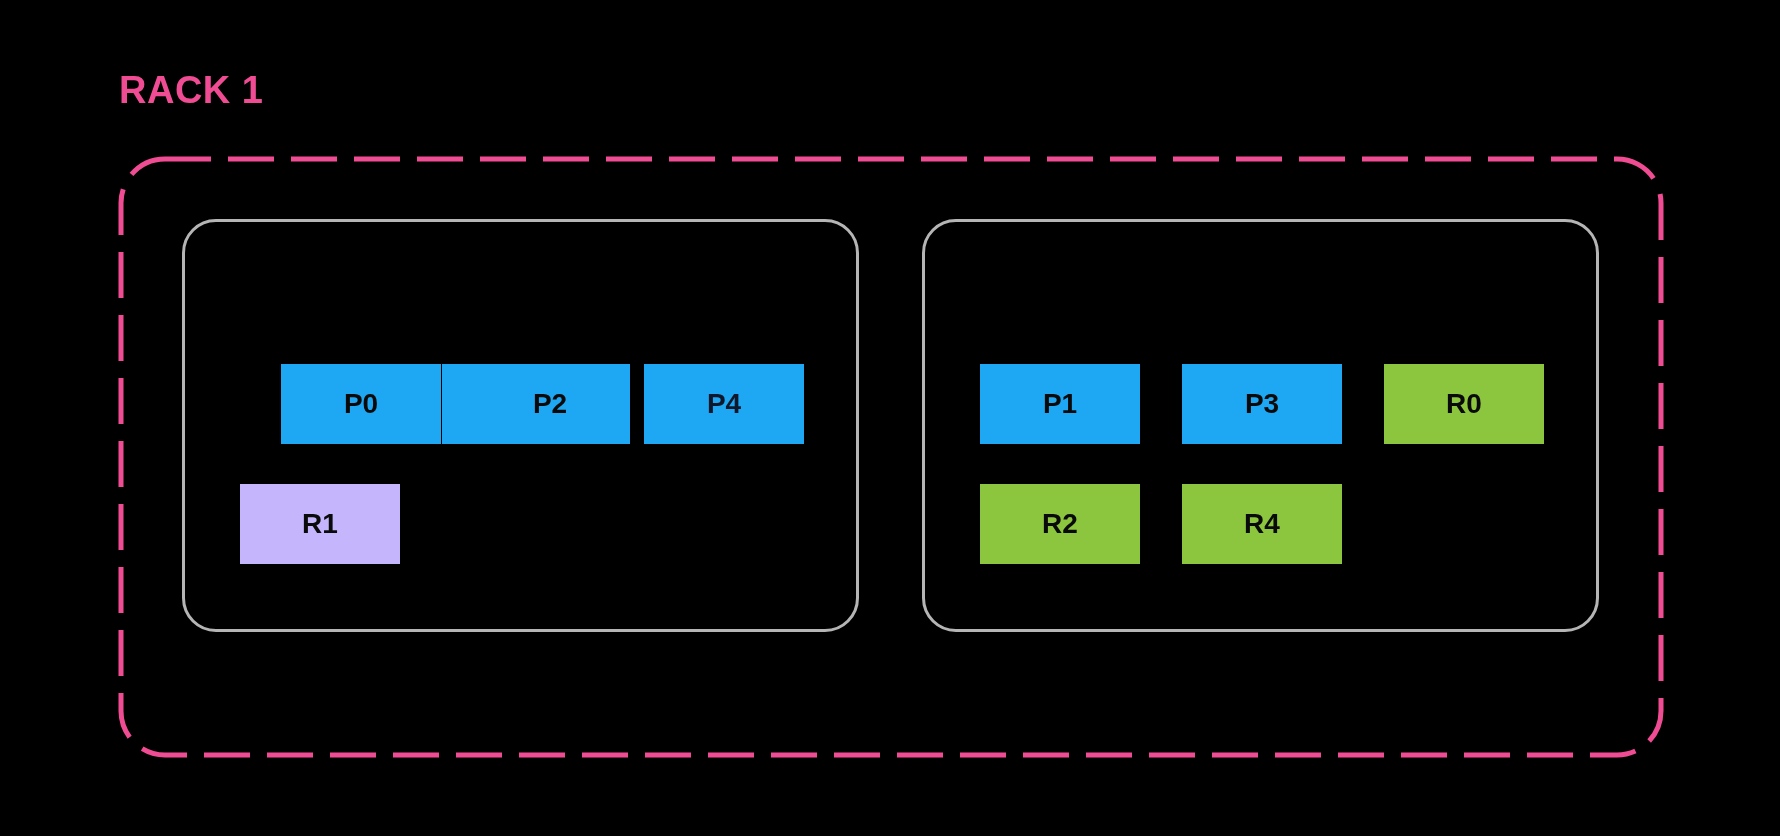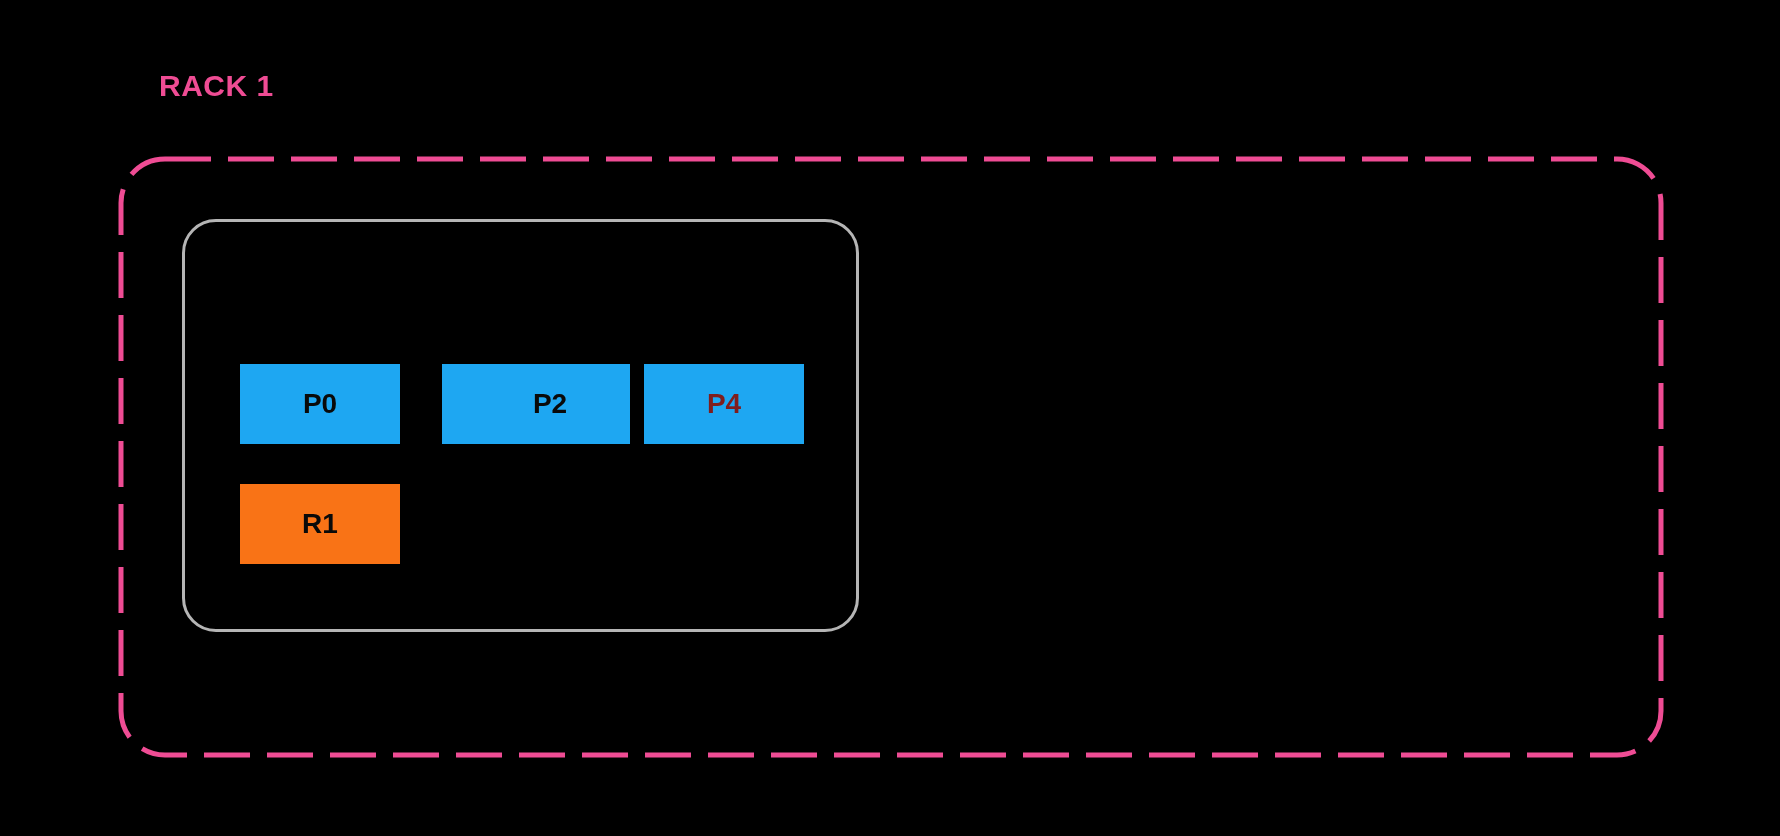--- a/index.html
+++ b/index.html
@@ -12,25 +12,24 @@
     position: relative;
     width: 1780px;
     height: 836px;
     background: #000000;
     overflow: hidden;
   }
   .rack-label {
     position: absolute;
     left: 119px;
     top: 68px;
-    font-size: 30px;
+    font-size: 38px;
     font-weight: 700;
     letter-spacing: 0.5px;
     line-height: 1.2;
-    margin-left: 40px;
   }
   .rack-boundary {
     position: absolute;
     left: 118px;
     top: 156px;
   }
   .node {
     position: absolute;
     top: 219px;
     width: 677px;
@@ -68,22 +67,32 @@
 <div id="canvas" style="background: rgb(0, 0, 0);">
 
   <div class="rack-label" style="color: rgb(239, 76, 148);">RACK 1</div>
 
   <svg class="rack-boundary" width="1546" height="602">
     <rect id="boundary-rect" x="3" y="3" width="1540" height="596" rx="44" fill="none" stroke-width="5" stroke-dasharray="46 17" stroke="#EF4C94"></rect>
   </svg>
 
   <div class="node left" style="border-color: rgb(181, 181, 181);">
     <div class="slots">
-        <div class="slot" style="background: rgb(30, 167, 242); color: rgb(10, 10, 10);">P0</div>
+        <div class="slot" style="background: rgb(30, 167, 242); color: rgb(10, 10, 10); margin-left: 41px;">P0</div>
         <div class="slot" style="background: rgb(30, 167, 242); color: rgb(10, 10, 10); padding-left: 28px;">P2</div>
-        <div class="slot" style="background: rgb(30, 167, 242); color: #7f1d1d;">P4</div>
-        <div class="slot" style="background: #f97316; color: rgb(10, 10, 10);">R1</div>
+        <div class="slot" style="background: rgb(30, 167, 242); color: #0f172a;">P4</div>
+        <div class="slot" style="background: #c4b5fd; color: rgb(10, 10, 10);">R1</div>
         <div></div>
       </div>
   </div>
 
+  <div class="node right" style="border-color: rgb(181, 181, 181);">
+    <div class="slots">
+        <div class="slot" style="background: rgb(30, 167, 242); color: rgb(10, 10, 10);">P1</div>
+        <div class="slot" style="background: rgb(30, 167, 242); color: rgb(10, 10, 10);">P3</div>
+        <div class="slot" style="background: rgb(140, 198, 62); color: rgb(10, 10, 10);">R0</div>
+        <div class="slot" style="background: rgb(140, 198, 62); color: rgb(10, 10, 10);">R2</div>
+        <div class="slot" style="background: rgb(140, 198, 62); color: rgb(10, 10, 10);">R4</div>
+        <div></div>
+      </div>
+  </div>
 
 </div>
 
 </body></html>

